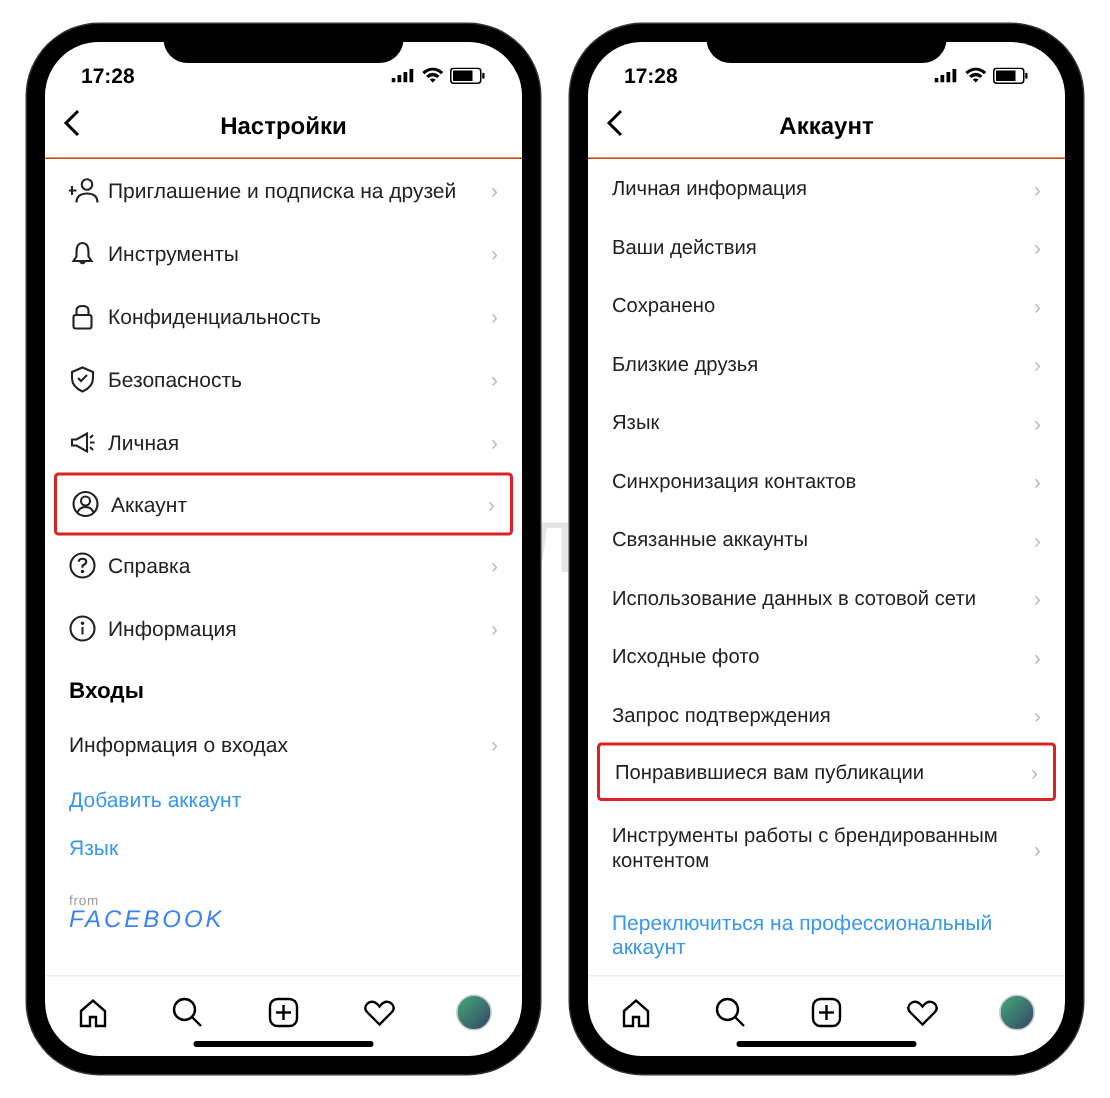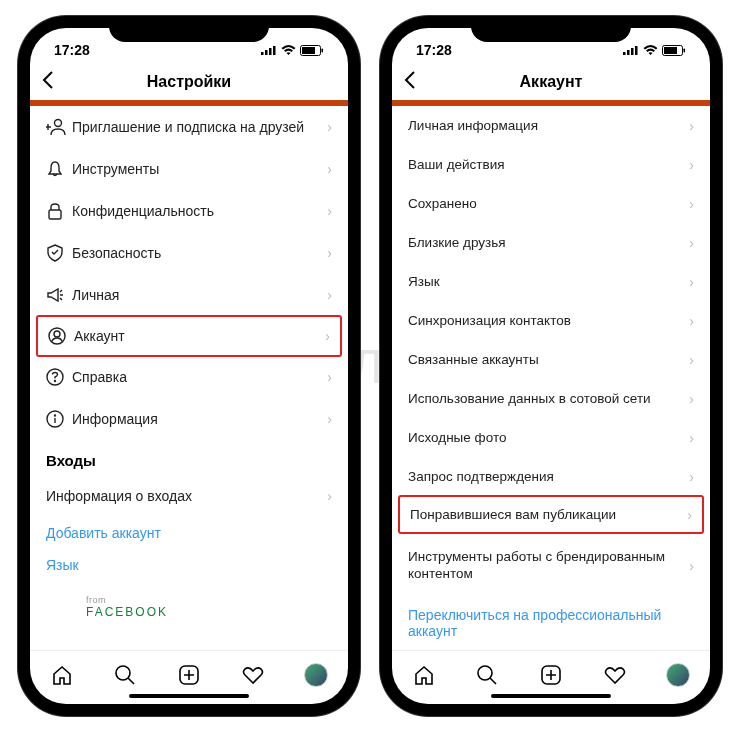--- a/index.html
+++ b/index.html
@@ -65,21 +65,21 @@
       font-size: 14px;
       font-weight: 600;
     }
     .status-right { display: flex; align-items: center; gap: 4px; }
     .signal, .wifi, .battery { display: inline-block; }
     .signal svg, .wifi svg, .battery svg { display: block; }
     .nav-bar {
       display: flex;
       align-items: center;
       height: 42px;
-      border-bottom: 6px solid #c2410c;
+      border-bottom: 1px solid #c2410c;
       position: relative;
     }
     .nav-back {
       position: absolute;
       left: 12px;
       font-size: 20px;
       color: #000;
     }
     .nav-title {
       flex: 1;
@@ -128,27 +128,27 @@
     .link-row {
       padding: 8px 16px;
       font-size: 14px;
       color: #3897f0;
     }
     .from {
       padding: 14px 16px 0;
       font-size: 9px;
       color: #999;
       letter-spacing: 0.5px;
-      margin-left: 40px;
     }
     .facebook {
-      font-size: 12px;
-      color: #15803d;
+      font-size: 16px;
+      color: #3b82f6;
       letter-spacing: 2px;
       font-weight: 500;
+      font-style: italic;
     }
     .tab-bar {
       height: 54px;
       border-top: 1px solid #eee;
       display: flex;
       justify-content: space-around;
       align-items: center;
       padding-bottom: 6px;
     }
     .tab-bar .tab { width: 28px; height: 28px; display:flex; align-items:center; justify-content:center; }

